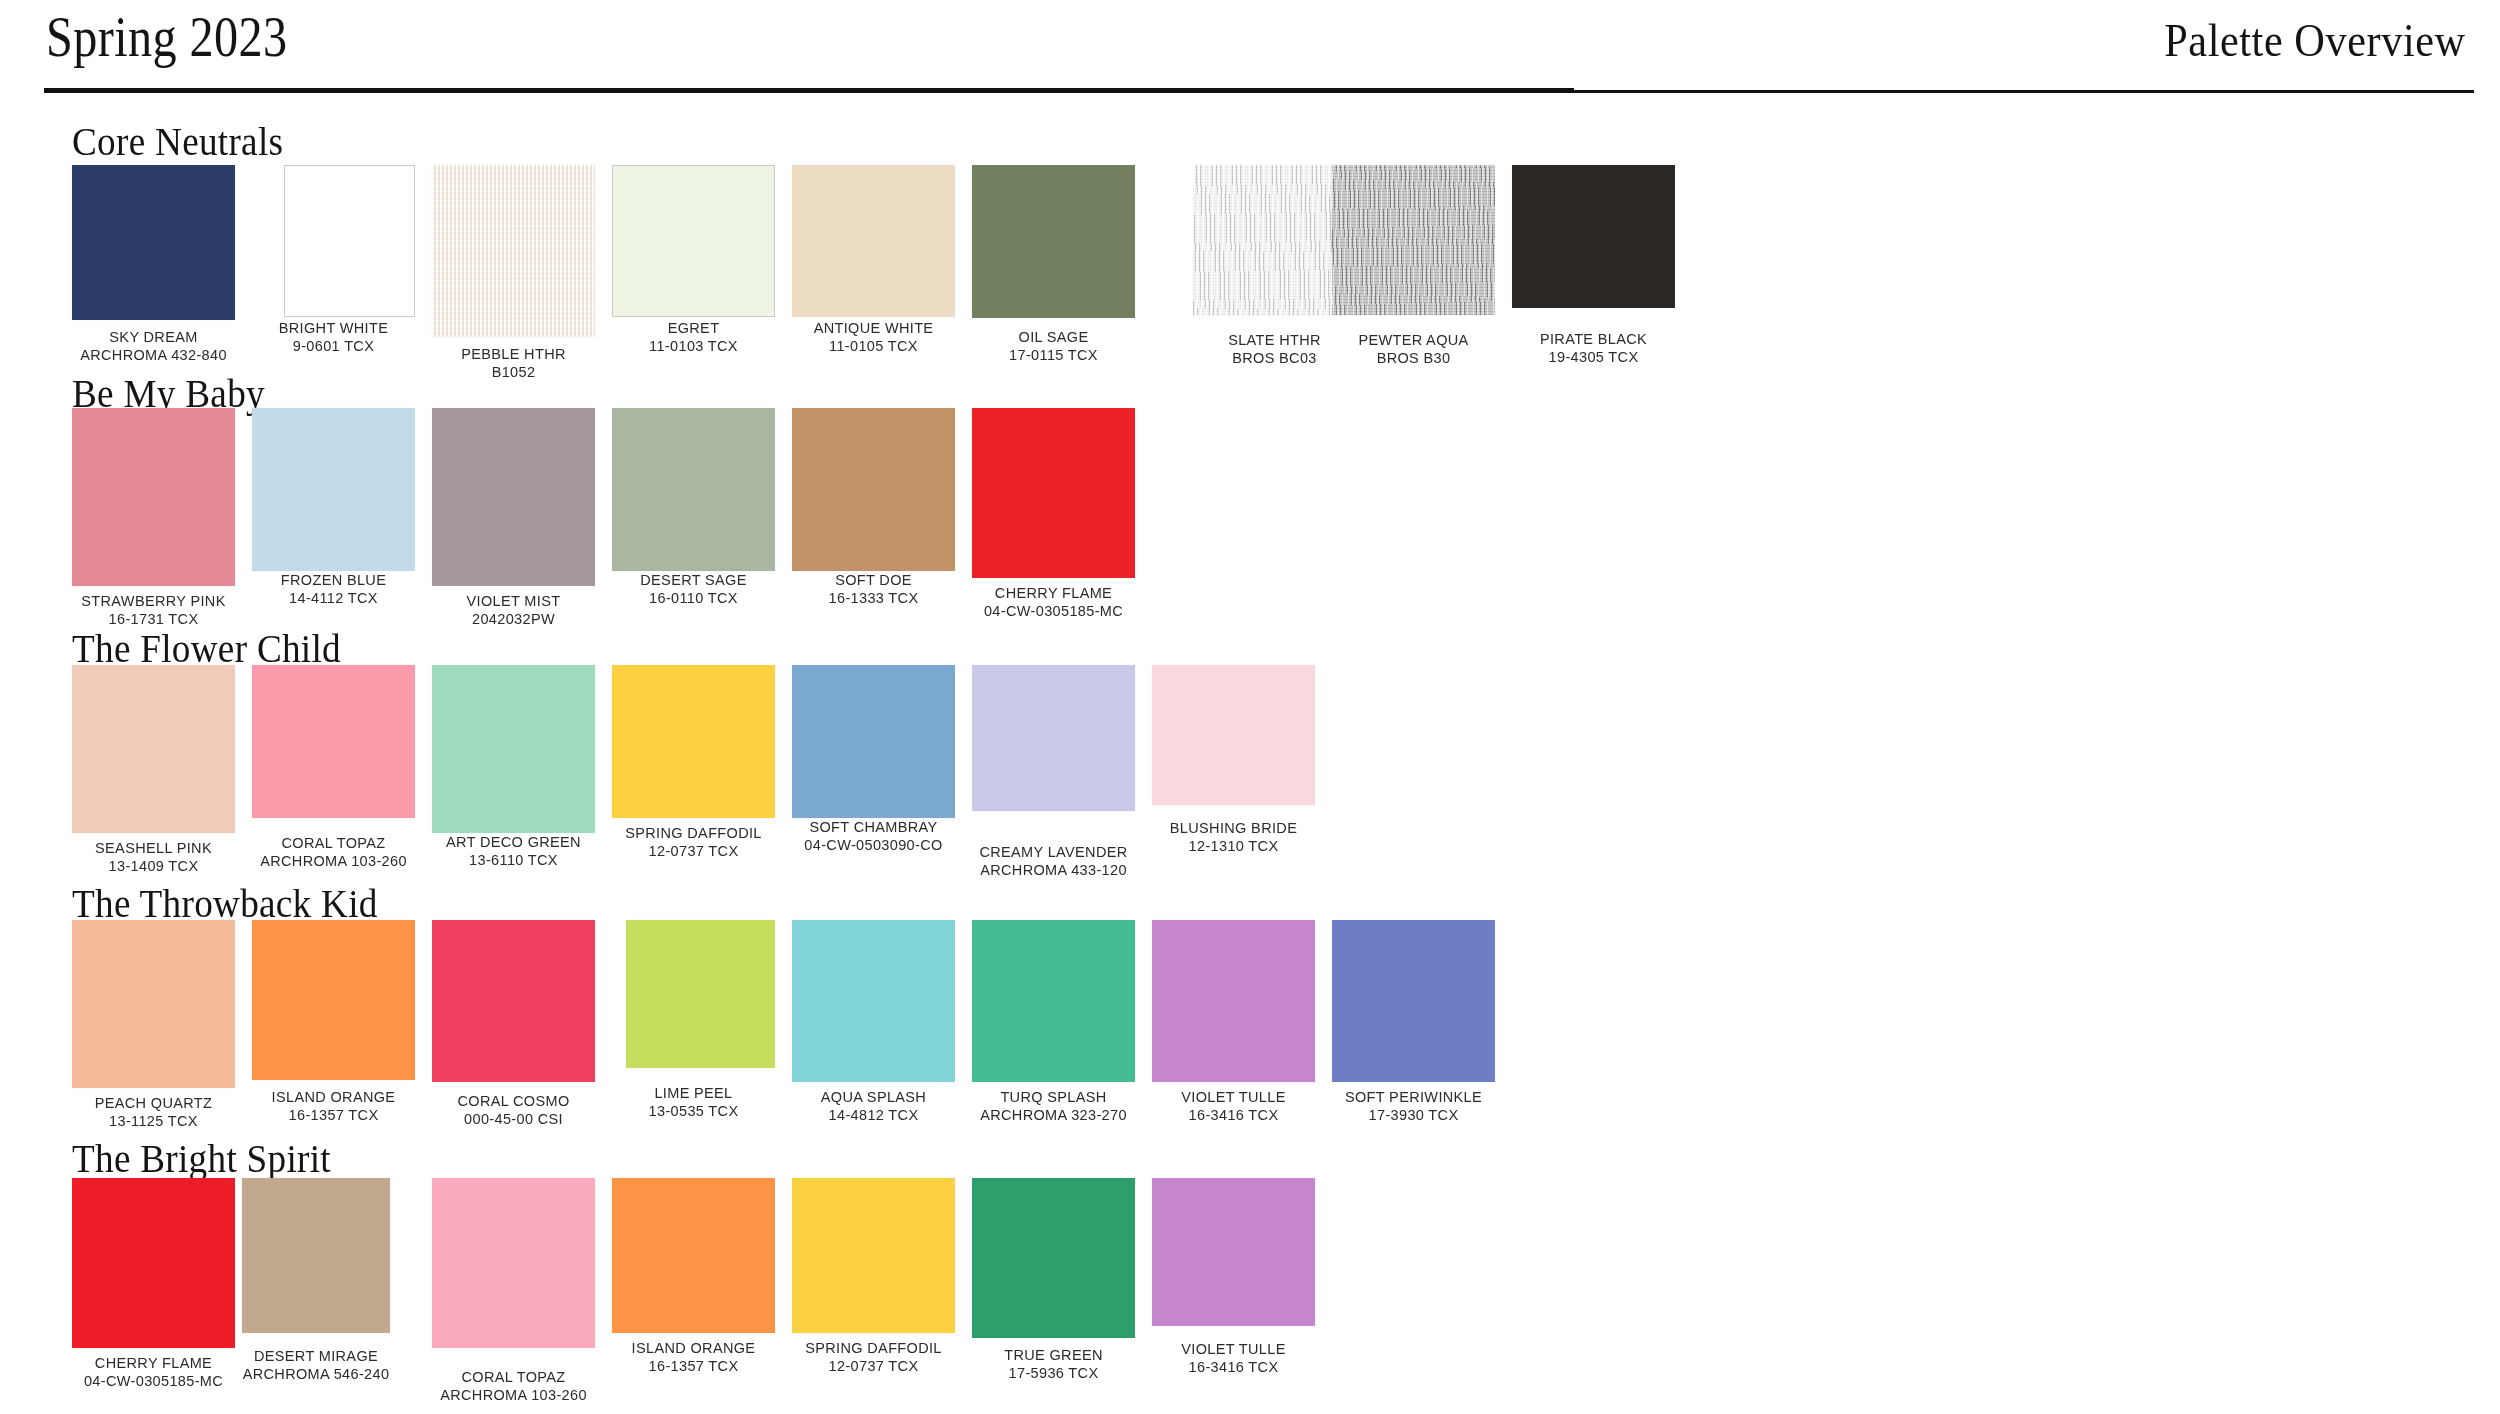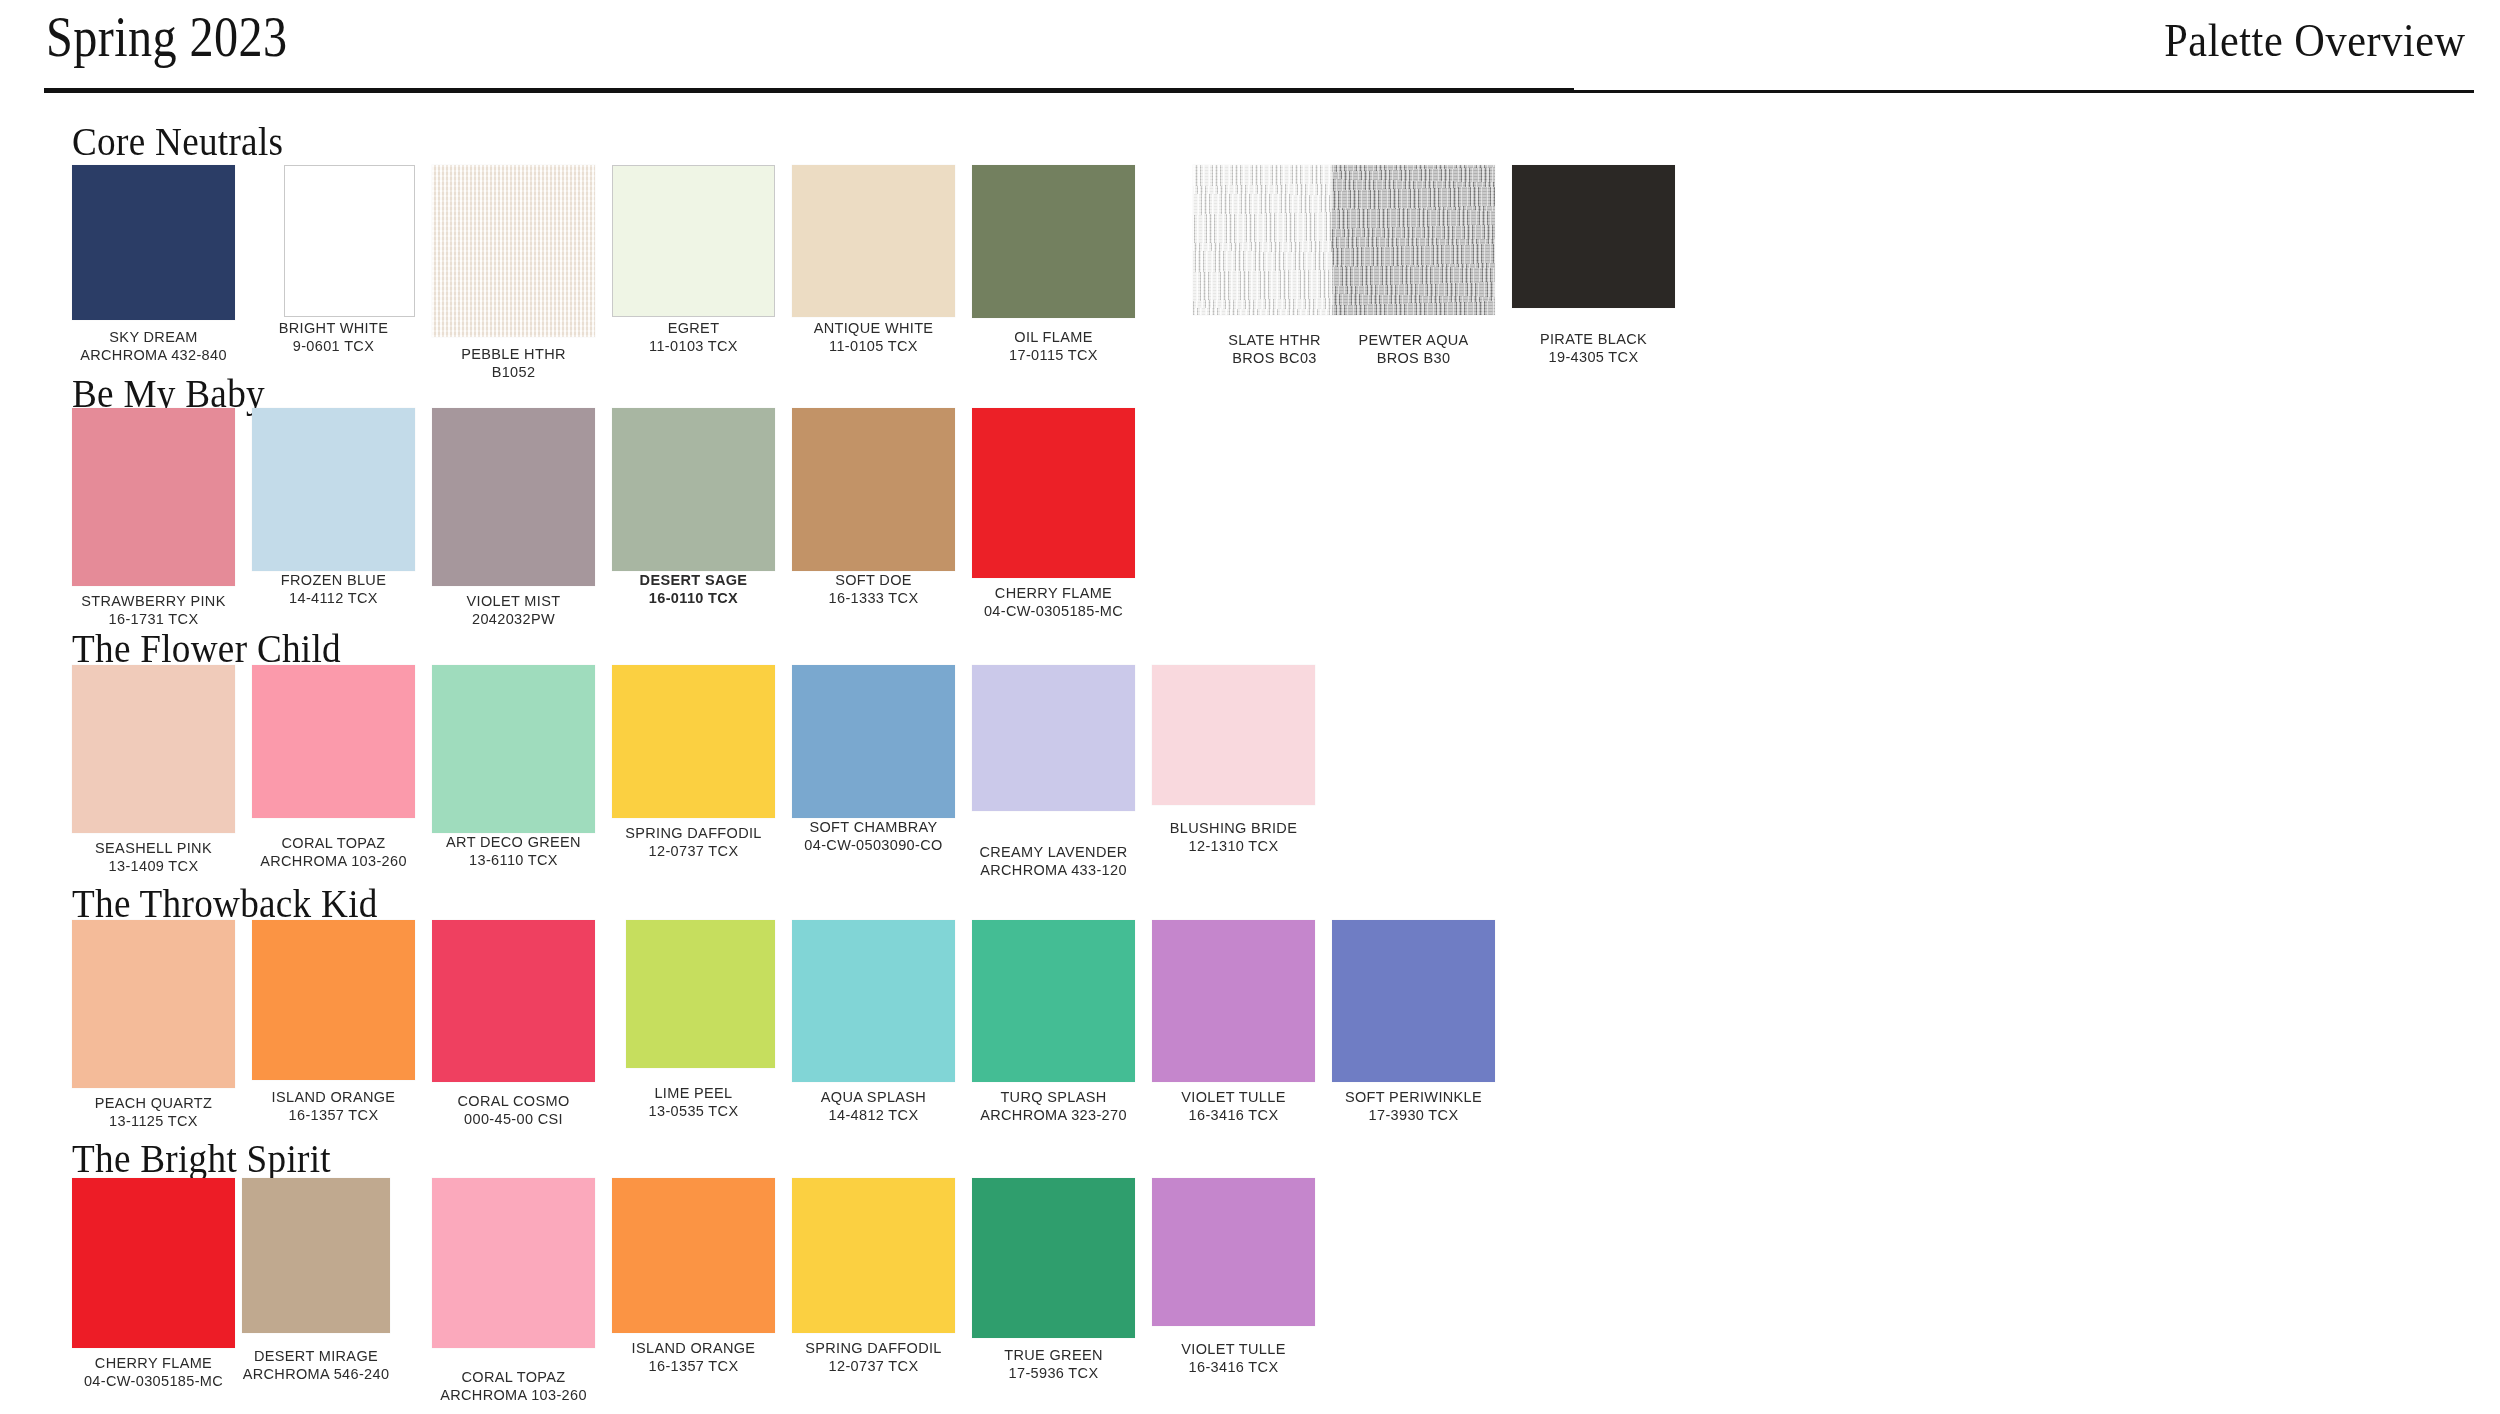--- a/index.html
+++ b/index.html
@@ -170,21 +170,21 @@
         <div class="swatch" style="left: 792px; width: 163px; height: 200px;">
           <div class="chip" style="height: 152px; background-color: rgb(236, 220, 195);"></div>
           <div class="swatch-caption" style="top: 154px;">
             <span class="cname">ANTIQUE WHITE</span>
             <span class="ccode">11-0105 TCX</span>
           </div>
         </div>
         <div class="swatch" style="left: 972px; width: 163px; height: 209px;">
           <div class="chip" style="height: 153px; background-color: rgb(115, 128, 95);"></div>
           <div class="swatch-caption" style="top: 163px;">
-            <span class="cname">OIL FLAME</span>
+            <span class="cname">OIL SAGE</span>
             <span class="ccode">17-0115 TCX</span>
           </div>
         </div>
         <div class="swatch" style="left: 1193px; width: 163px; height: 212px;">
           <div class="chip heather-light" style="height: 150px; background-color: rgb(216, 216, 214);"></div>
           <div class="swatch-caption" style="top: 166px;">
             <span class="cname">SLATE HTHR</span>
             <span class="ccode">BROS BC03</span>
           </div>
         </div>
@@ -221,21 +221,21 @@
             <span class="ccode">14-4112 TCX</span>
           </div>
         </div>
         <div class="swatch" style="left: 432px; width: 163px; height: 230px;">
           <div class="chip" style="height: 178px; background-color: rgb(166, 151, 156);"></div>
           <div class="swatch-caption" style="top: 184px;">
             <span class="cname">VIOLET MIST</span>
             <span class="ccode">2042032PW</span>
           </div>
         </div>
-        <div class="swatch" style="left: 612px; width: 163px; height: 209px; font-weight: bold;">
+        <div class="swatch" style="left: 612px; width: 163px; height: 209px;">
           <div class="chip" style="height: 163px; background-color: rgb(168, 182, 162);"></div>
           <div class="swatch-caption" style="top: 163px;">
             <span class="cname">DESERT SAGE</span>
             <span class="ccode">16-0110 TCX</span>
           </div>
         </div>
         <div class="swatch" style="left: 792px; width: 163px; height: 209px;">
           <div class="chip" style="height: 163px; background-color: rgb(194, 147, 103);"></div>
           <div class="swatch-caption" style="top: 163px;">
             <span class="cname">SOFT DOE</span>

